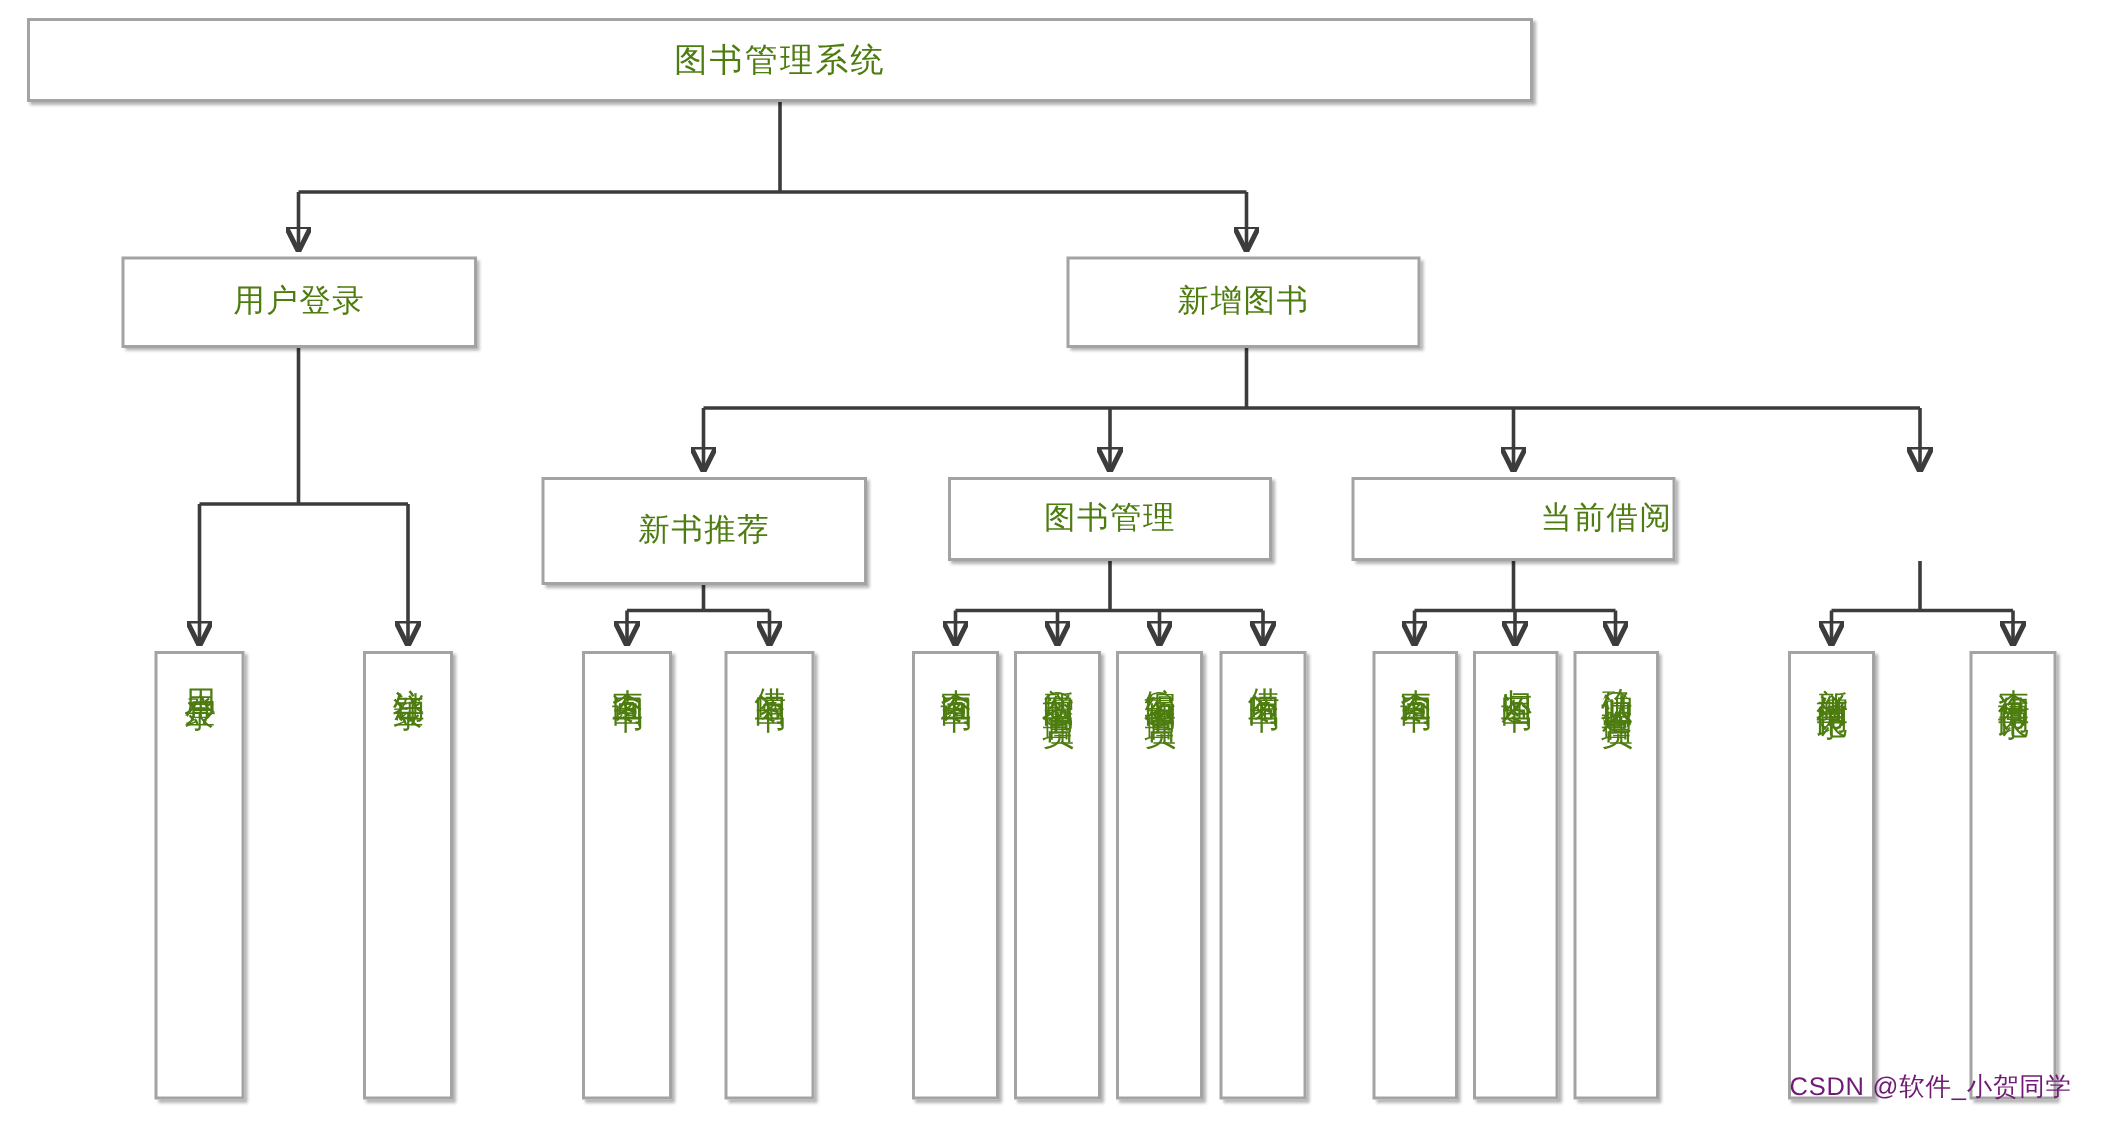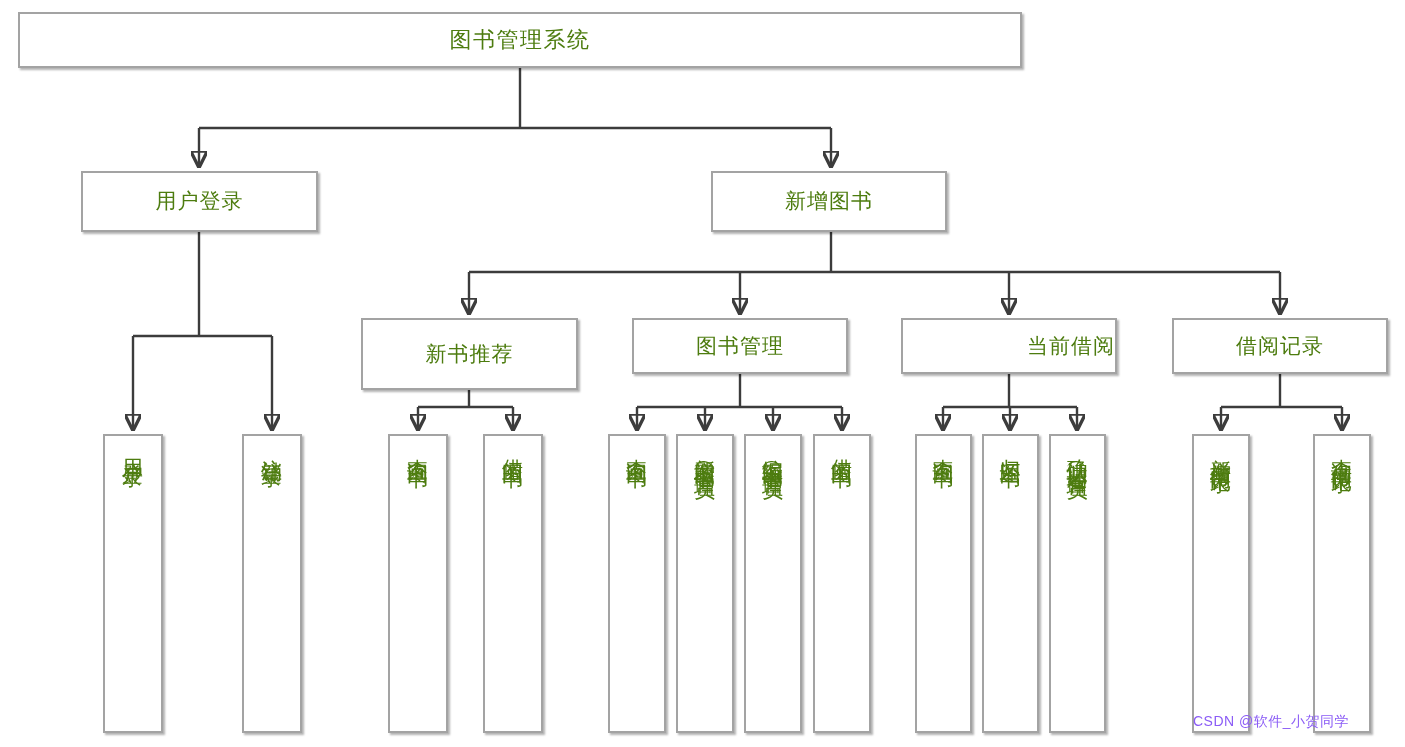--- a/index.html
+++ b/index.html
@@ -53,22 +53,22 @@
     pointer-events:none;
   }
   svg.wires path, svg.wires line{
     stroke:#3c3c3c;
     stroke-width:2.4;
     fill:none;
   }
   .watermark{
     position:absolute;
     left:1193px;top:713px;
-    font-size:14px;
-    color:#8b5cf6;
+    font-size:17px;
+    color:#701a75;
     white-space:nowrap;
     letter-spacing:0.5px;
   }
 </style>
 </head>
 <body>
 
 <div id="diagram">
 
   <svg class="wires" viewBox="0 0 1405 747">
@@ -135,23 +135,20 @@
 
   <div class="node horiz" style="left: 361px; top: 318px; width: 217px; height: 72px;">
     <span class="label">新书推荐</span>
   </div>
   <div class="node horiz" style="left: 632px; top: 318px; width: 216px; height: 56px;">
     <span class="label">图书管理</span>
   </div>
   <div class="node horiz" style="left: 901px; top: 318px; width: 216px; height: 56px; justify-content: flex-end;">
     <span class="label">当前借阅</span>
   </div>
-  <div class="node horiz" style="left: 1172px; top: 318px; width: 216px; height: 56px;">
-    <span class="label">借阅记录</span>
-  </div>
 
   <div class="node vert" style="left: 103px; top: 434px; width: 60px; height: 299px;">
     <span class="label">用户登录</span>
   </div>
   <div class="node vert" style="left: 242px; top: 434px; width: 60px; height: 299px;">
     <span class="label">注销登录</span>
   </div>
   <div class="node vert" style="left: 388px; top: 434px; width: 60px; height: 299px;">
     <span class="label">查询图书</span>
   </div>

